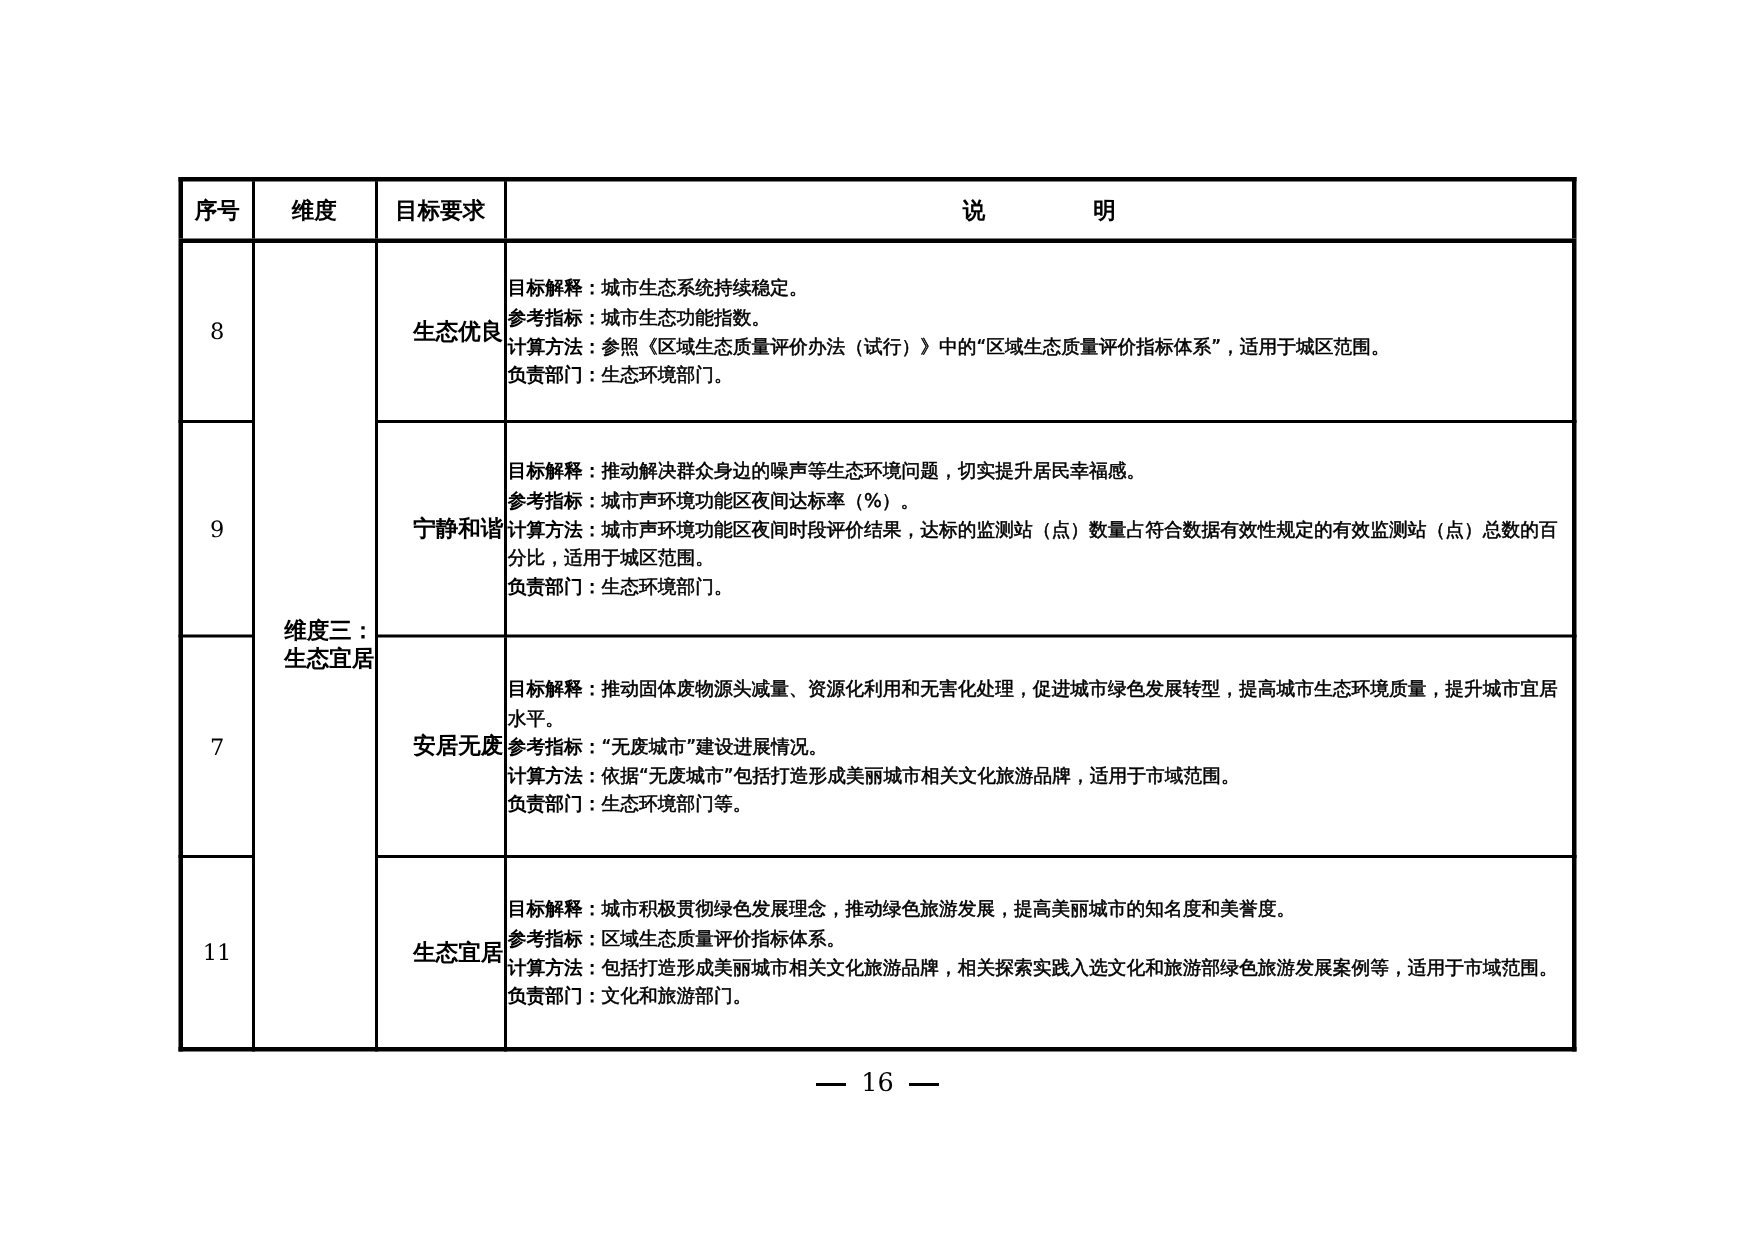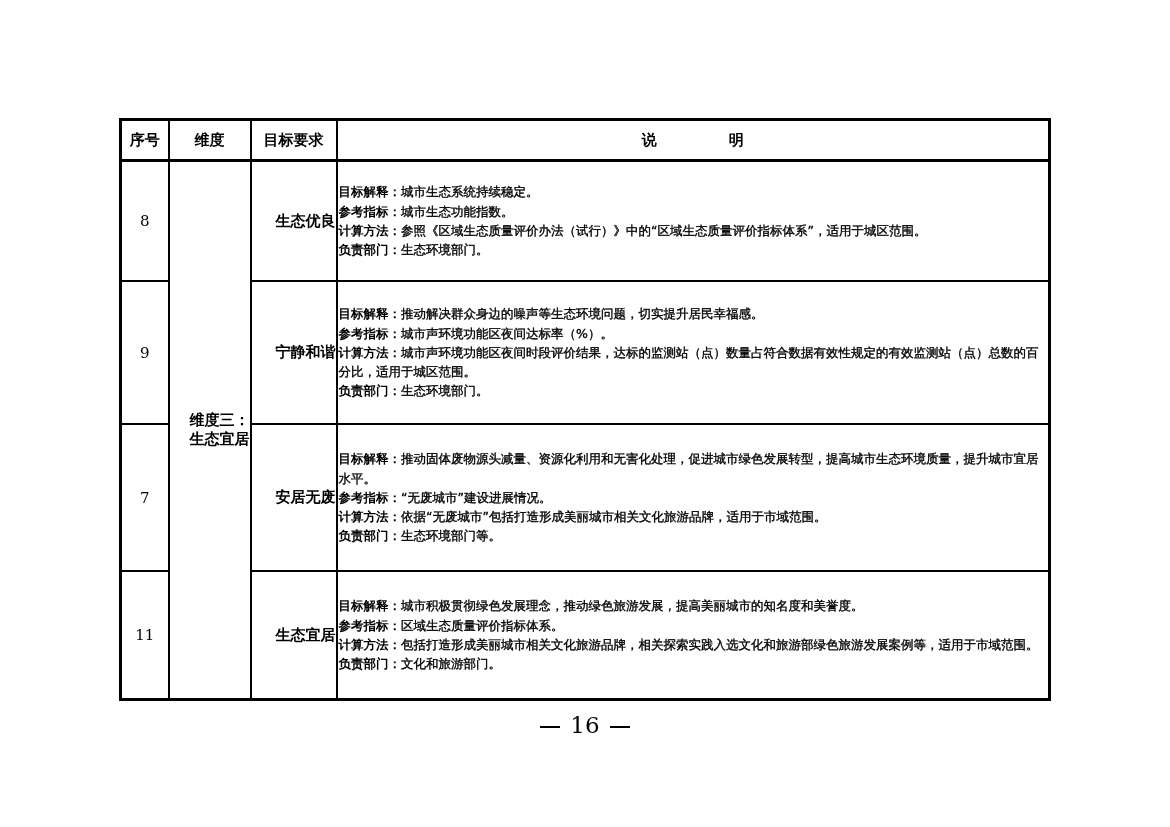--- a/index.html
+++ b/index.html
@@ -83,21 +83,21 @@
     .row-9 td { height: 141px; }
     .row-10 td { height: 145px; }
     .row-11 td { height: 126px; }
     .page-number {
       position: absolute;
       top: 712px;
       left: 0;
       width: 1170px;
       text-align: center;
       font-family: "DejaVu Serif", serif;
-      font-size: 23px;
+      font-size: 17px;
     }
     .page-number .dash {
       display: inline-block;
       width: 20px;
       height: 2px;
       background: #000;
       vertical-align: middle;
       margin: 0 10px;
     }
   </style>

